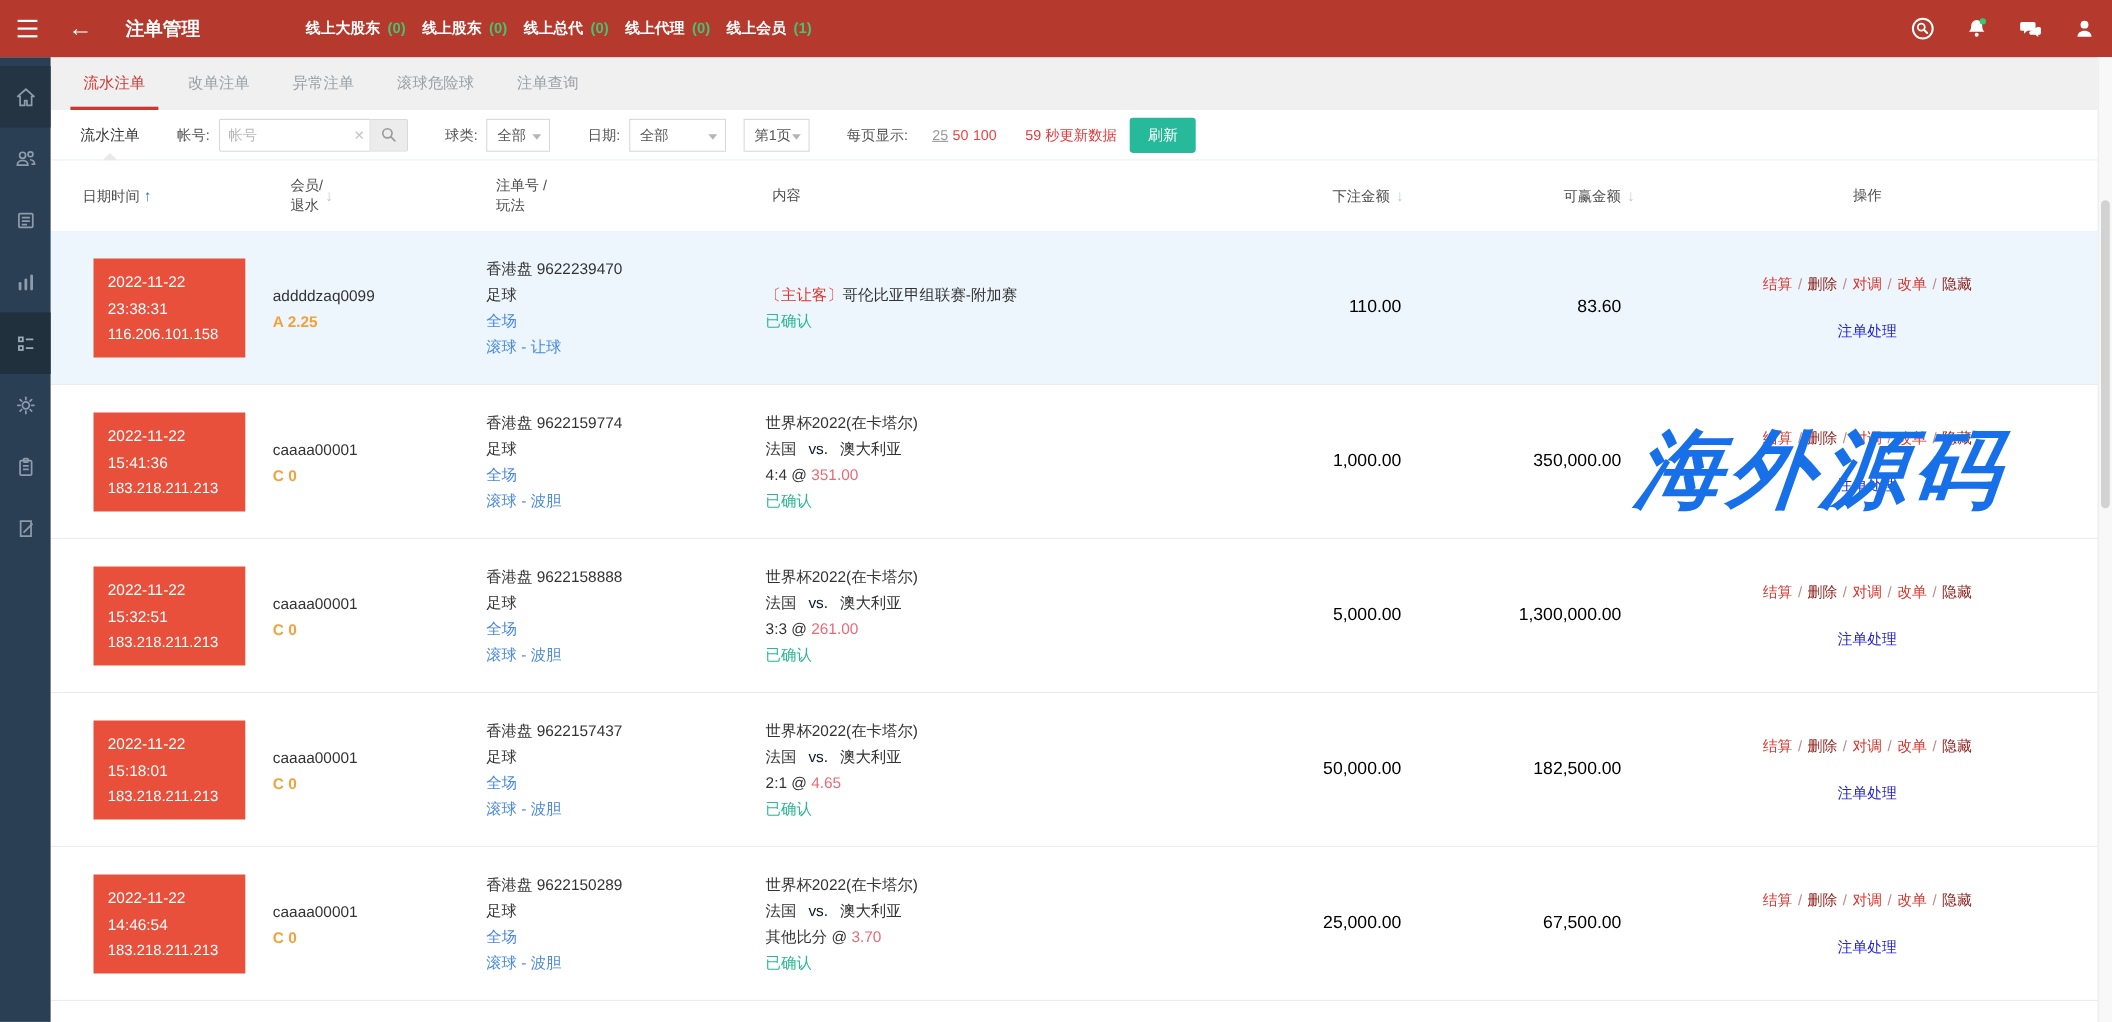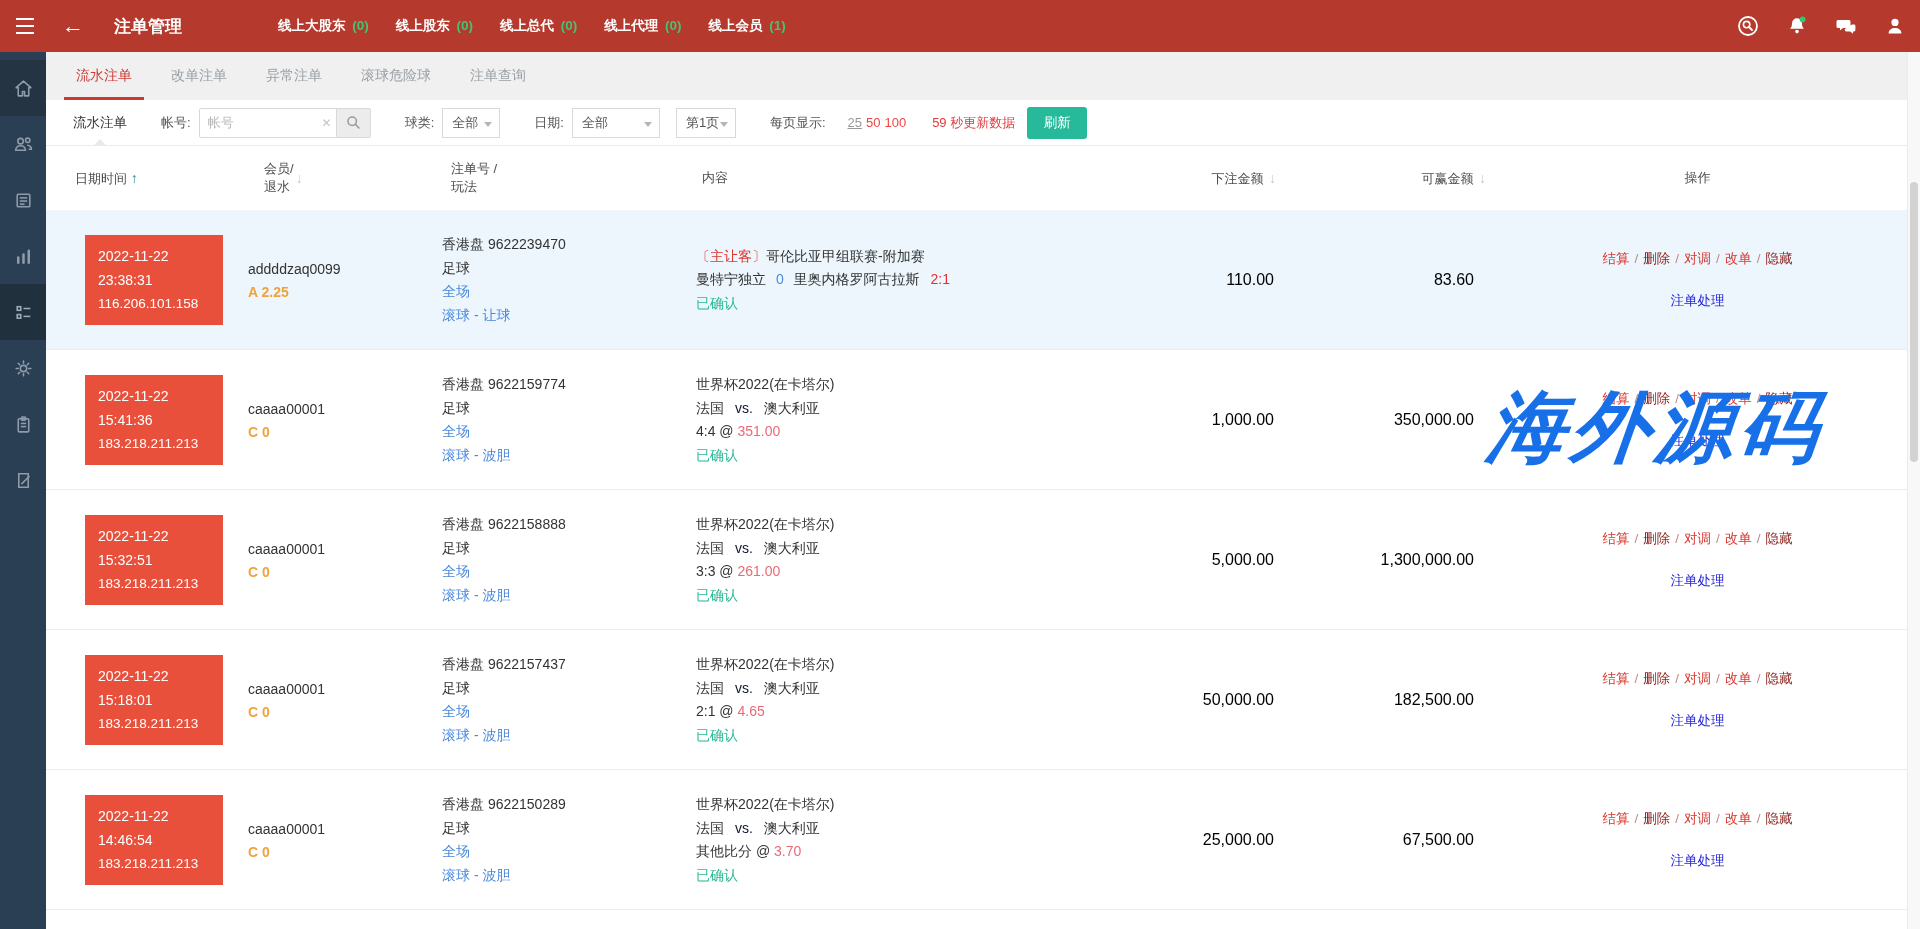--- a/index.html
+++ b/index.html
@@ -9,21 +9,21 @@
   
   .topbar { position:absolute; left:0; top:0; width:1920px; height:52px;
             background:#b5392c; display:flex; align-items:center; z-index:5; }
   .tb-btn { width:30px; height:30px; display:flex; align-items:center; justify-content:center;
             cursor:pointer; color:#fff; }
   .hamburger { margin-left:10px; }
   .hamburger span { display:block; width:18px; height:0; border-top:2px solid #fff; margin:2.5px 0; }
   .hamb-wrap { display:flex; flex-direction:column; }
   .back-arrow { margin-left:18px; font-size:22px; font-weight:bold; }
   .tb-title { color:#fff; font-size:17px; font-weight:bold; margin-left:26px; }
-  .tb-nav { position:absolute; left:278px; top:0; height:52px; display:flex; align-items:center; gap:27px; }
+  .tb-nav { position:absolute; left:278px; top:0; height:52px; display:flex; align-items:center; gap:15px; }
   .tb-nav-item { color:#fff; font-size:13.5px; font-weight:bold; cursor:pointer; white-space:nowrap; }
   .tb-nav-item .cnt { color:#46c271; margin-left:3px; }
   .tb-icons { position:absolute; right:14px; top:0; height:52px; display:flex; align-items:center; gap:27px; }
   .tb-icon { width:22px; height:22px; position:relative; cursor:pointer; }
   .tb-icon svg { width:22px; height:22px; }
 
   
   .sidebar { position:absolute; left:0; top:52px; width:46px; height:877px; background:#2a3f54; padding-top:8px; z-index:4; }
   .side-item { height:56px; display:flex; align-items:center; justify-content:center; cursor:pointer; }
   .side-item.shaded { background:#243442; }
@@ -344,26 +344,20 @@
       <div class="rebate">A 2.25</div>
     </div>
     <div class="cell c-order">
       <div>香港盘 9622239470</div>
       <div>足球</div>
       <div class="blue">全场</div>
       <div class="blue">滚球 - 让球</div>
     </div>
     <div class="cell c-content">
       <div><span class="redtxt">〔主让客〕</span><span>哥伦比亚甲组联赛-附加赛</span></div>
-      <div>
-        <span>曼特宁独立</span>
-        <span class="blue" style="margin:0 6px;">0</span>
-        <span>里奥内格罗阿古拉斯</span>
-        <span class="redtxt" style="margin-left:7px;">2:1</span>
-      </div>
       <div class="green">已确认</div>
     </div>
     <span class="c-num">110.00</span>
     <span class="c-num win">83.60</span>
     <div class="cell c-ops">
       <div class="op-line">
         <a class="op r">结算</a><span class="op-sep">/</span><a class="op d">删除</a><span class="op-sep">/</span><a class="op r">对调</a><span class="op-sep">/</span><a class="op r">改单</a><span class="op-sep">/</span><a class="op d">隐藏</a>
       </div>
       <a class="op-process">注单处理</a>
     </div>

